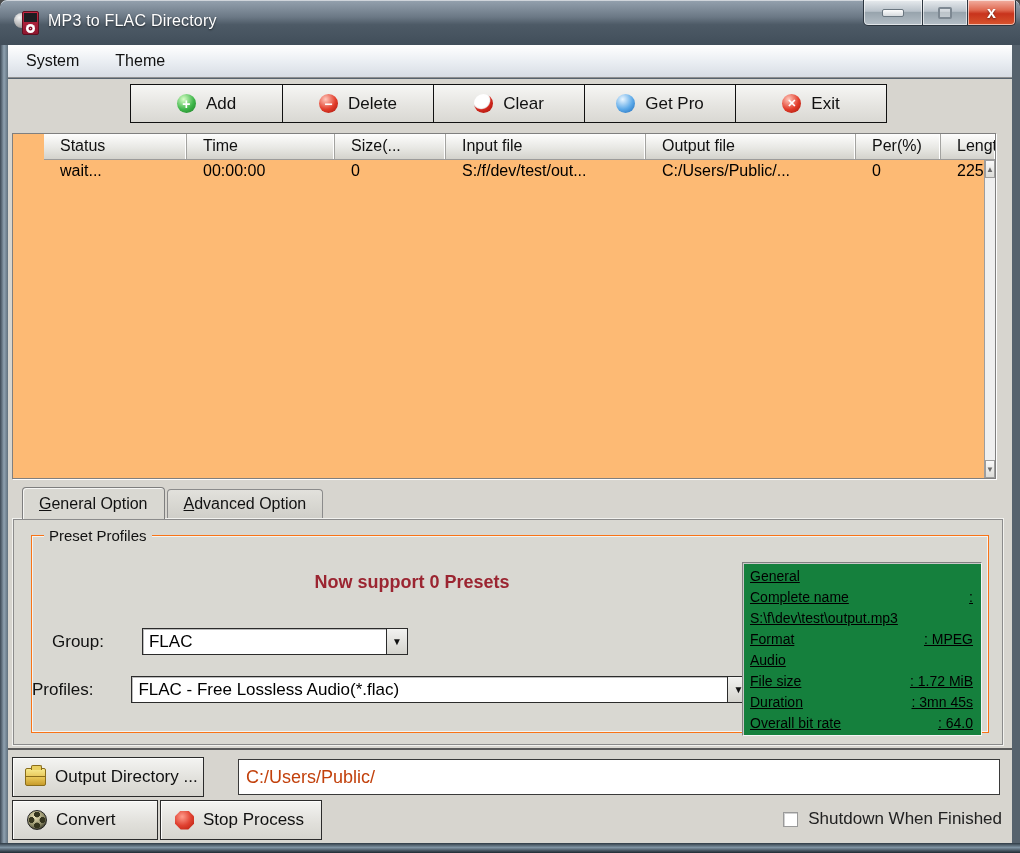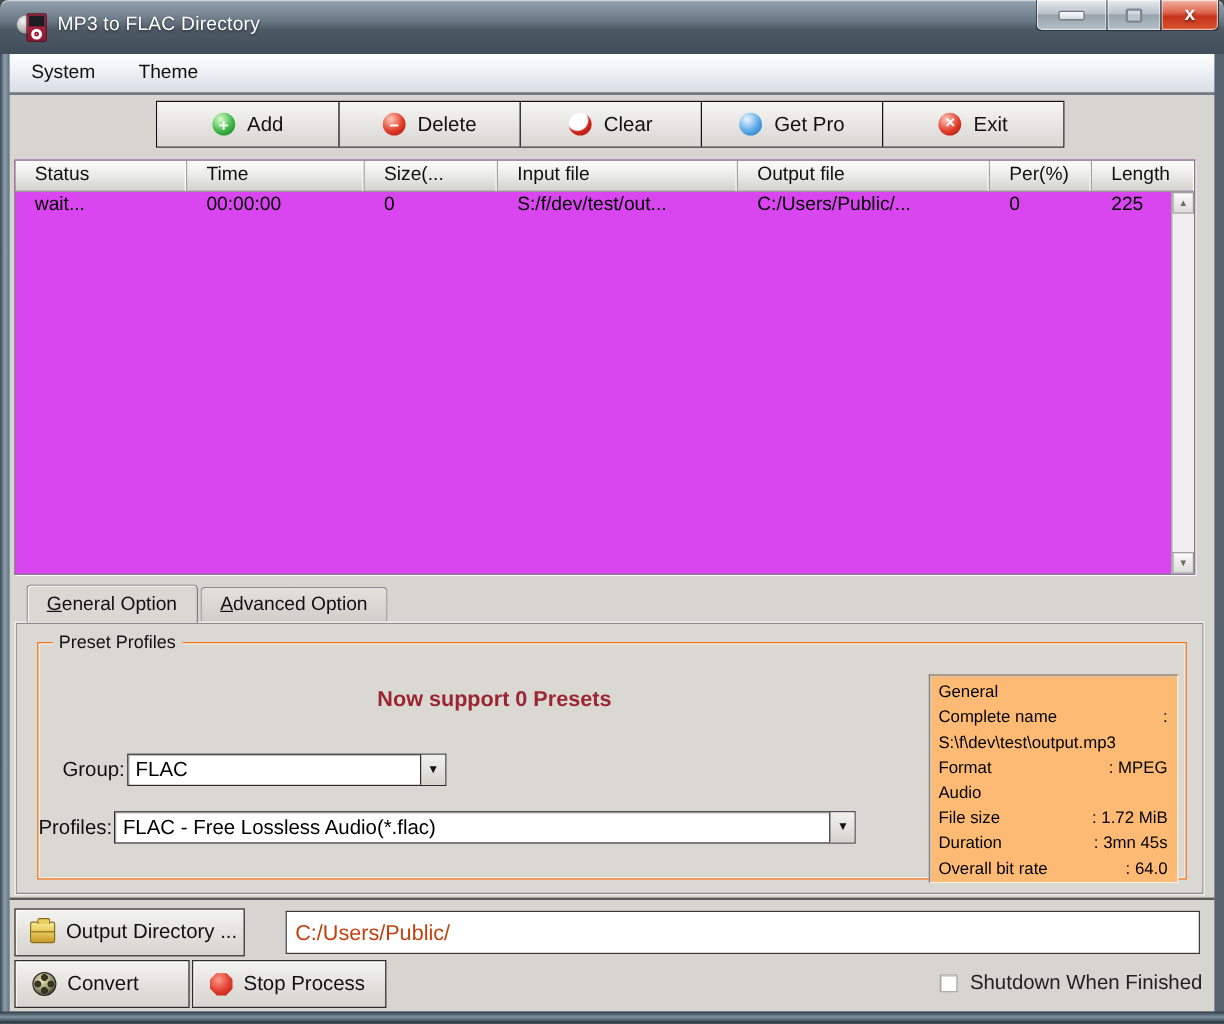--- a/index.html
+++ b/index.html
@@ -51,22 +51,22 @@
     background:linear-gradient(#f6f6f4,#e4e3df 60%,#d9d8d3); border-left:1px solid #111; font-size:17px; color:#111; cursor:pointer; }
   .tb-btn:first-child { border-left:none; }
   .orb { width:19px; height:19px; border-radius:50%; display:flex; align-items:center; justify-content:center;
     color:#fff; font-size:14px; font-weight:bold; line-height:1; }
   .orb.green { background:radial-gradient(circle at 35% 28%, #d8ffc8, #3fb64a 55%, #1b7a24); }
   .orb.red   { background:radial-gradient(circle at 35% 28%, #ffc9bd, #e23c2a 55%, #a01208); }
   .orb.ring  { background:radial-gradient(circle at 38% 32%, #ffffff 42%, #f0f0f0 48%, #d2281e 55%, #9e0f06); }
   .orb.blue  { background:radial-gradient(circle at 35% 28%, #eaf6ff, #5aa8e8 55%, #1c66b4); }
 
   
-  .table-wrap { position:absolute; left:4px; top:54px; width:984px; height:346px; background:#d946ef;
-    border:1px solid #7f7f7f; box-shadow:1px 1px 0 #fdfdfd; display:flex; flex-direction:column; }
+  .table-wrap { position:absolute; left:4px; top:54px; width:984px; height:346px; background:#fdba74;
+    border:1px solid #7f7f7f; box-shadow:1px 1px 0 #fdfdfd; display:flex; flex-direction:column;padding-left:31px; }
   .thead { display:flex; height:26px;
     background:linear-gradient(#fdfdfd,#e8e8e4 55%,#d3d2cc); border-bottom:1px solid #9b9b9b; }
   .th { font-size:16px; color:#111; padding:3px 0 0 16px; border-right:1px solid #a3a3a0;
     box-shadow:inset -1px 0 0 #ffffff; white-space:nowrap; overflow:hidden; }
   .trow { display:flex; height:25px; }
   .td { font-size:16px; color:#000; padding:2px 0 0 16px; white-space:nowrap; overflow:hidden; }
   .c0{width:143px;} .c1{width:148px;} .c2{width:111px;} .c3{width:200px;} .c4{width:210px;} .c5{width:85px;} .c6{flex:1;}
   .tbody { flex:1; display:flex; }
   .rows { flex:1; }
   .vscroll { width:19px; background:#efefef; border-left:1px solid #9d9d9d; display:flex; flex-direction:column;
@@ -87,35 +87,35 @@
     border:1px solid #f2f2ef; box-shadow:0 0 0 1px #8b8b8b inset; z-index:2; }
 
   
   .groupbox { position:absolute; left:18px; top:16px; right:14px; bottom:12px;
     border:1px solid #f97316; box-shadow:1px 1px 0 #f4f4f1 inset, -1px -1px 0 #f4f4f1 inset; }
   .gb-title { position:absolute; left:12px; top:-9px; background:#d9d8d2; padding:0 5px; font-size:15px; color:#111; }
 
   .presets-msg { position:absolute; left:150px; top:36px; width:460px; text-align:center;
     font-size:18px; font-weight:600; color:#9b2531; }
 
-  .field-row { position:absolute; display:flex; align-items:center; }
+  .field-row { position:absolute; display:flex; align-items:center;gap:36px; }
   .row-group { left:20px; top:92px; }
   .row-profiles { left:0px; top:140px; }
   .field-label { font-size:17px; color:#111; padding-right:2px; }
   .combo { height:27px; background:#fff; border:1px solid #2b2b2b; display:flex; align-items:center;
     box-shadow:inset 1px 1px 0 #bdbdbd; cursor:pointer; }
   .combo-text { flex:1; font-size:17px; color:#000; padding:0 6px; white-space:nowrap; overflow:hidden; }
   .combo-btn { width:21px; height:25px; background:linear-gradient(#f2f2f0,#d4d3cd); border-left:1px solid #2b2b2b;
     display:flex; align-items:center; justify-content:center; font-size:10px; color:#111; }
   .combo.group-combo { width:266px; }
   .combo.profiles-combo { width:618px; }
 
-  .media-info { position:absolute; right:6px; top:26px; width:208px; height:174px; background:#fdba74;
+  .media-info { position:absolute; right:6px; top:26px; width:240px; height:174px; background:#15803d;
     border:1px solid #808080; border-right-color:#f4f4f4; border-bottom-color:#f4f4f4;
-    box-shadow:inset 1px 1px 0 #c9c9c9; padding:3px 8px 0 7px; overflow:hidden; }
+    box-shadow:inset 1px 1px 0 #c9c9c9; padding:3px 8px 0 7px; overflow:hidden;text-decoration:underline; }
   .mi-row { display:flex; justify-content:space-between; font-size:14px; color:#000; line-height:21px; white-space:nowrap; }
 
   
   .bottom-sep { position:absolute; left:0; right:0; top:669px; border-top:2px solid #5a5a5a; }
   .btn { background:linear-gradient(#f4f4f2,#e0dfda 60%,#d6d5cf); border:1px solid #2b2b2b;
     box-shadow:inset 1px 1px 0 #fdfdfc; display:flex; align-items:center; font-size:17px; color:#111; cursor:pointer; }
   .outdir-btn { position:absolute; left:4px; top:678px; width:192px; height:40px; padding-left:12px; gap:9px; }
   .path-field { position:absolute; left:230px; top:680px; width:762px; height:36px; background:#fff;
     border:1px solid #3a3a3a; font-size:18px; color:#c2410c; display:flex; align-items:center; padding-left:7px; }
   .convert-btn { position:absolute; left:4px; top:721px; width:146px; height:40px; padding-left:14px; gap:9px; }

